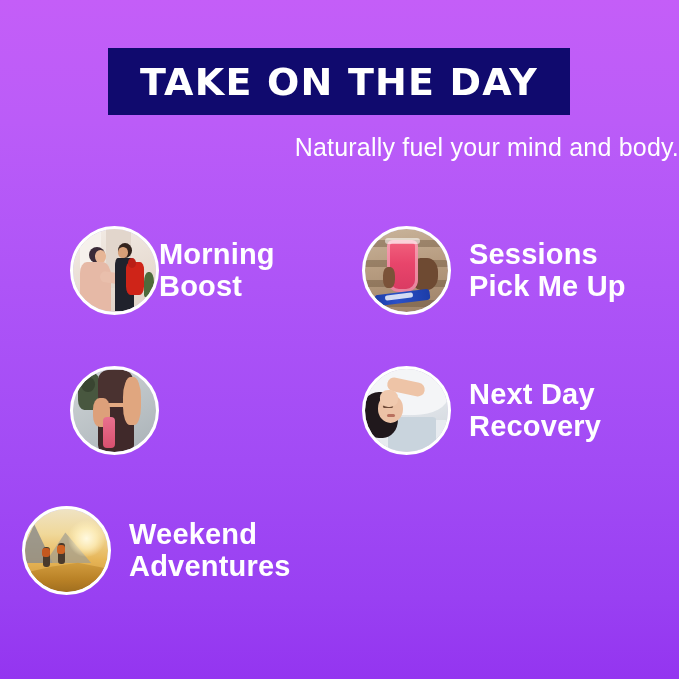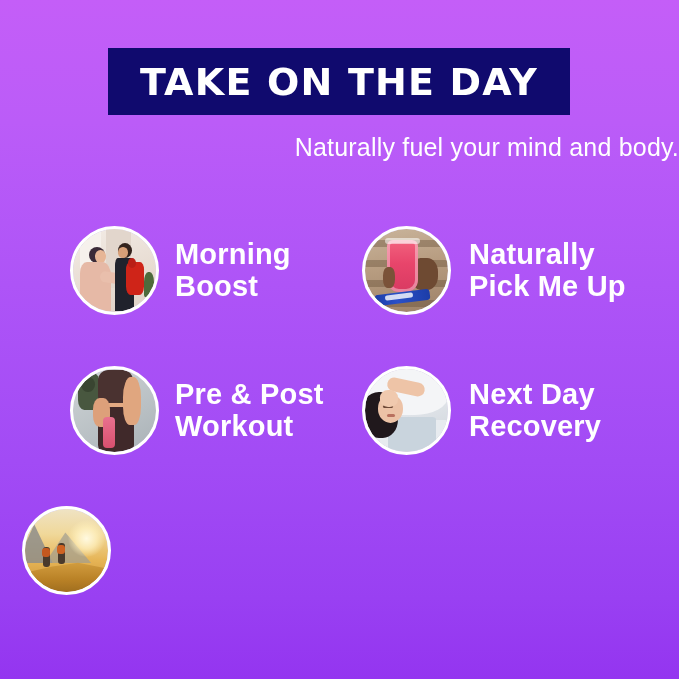--- a/index.html
+++ b/index.html
@@ -93,21 +93,20 @@
     overflow: hidden;
     background: #d8d0e8;
   }
   .photo {
     position: absolute;
     inset: 0;
     overflow: hidden;
     border-radius: 50%;
   }
   .benefit-label {
-    margin-left: 16px;
     color: #ffffff;
     font-size: 29px;
     font-weight: bold;
     line-height: 1.12;
     letter-spacing: 0.2px;
     font-family: "Liberation Sans", sans-serif;
     white-space: pre-line;
   }
   .benefit-item.col-right .benefit-label {
     margin-left: 18px;
@@ -227,39 +226,37 @@
             <div class="plank p3"></div>
             <div class="plank p4"></div>
           <div class="hand"></div>
             <div class="jar"></div>
             <div class="jar-rim"></div>
             <div class="thumb"></div>
           <div class="stick"></div>
             <div class="stick-lbl"></div>
         </div>
       </div>
-      <div class="benefit-label">Naturally
+      <div class="benefit-label">Sessions
 Pick Me Up</div>
     </div>
 
     <div class="benefit-item col-left">
       <div class="benefit-circle">
         <div class="photo art-workout">
           <div class="mat"></div>
             <div class="mat-in"></div>
           <div class="torso"></div>
             <div class="skin"></div>
             <div class="legs"></div>
           <div class="arm"></div>
             <div class="arm2"></div>
             <div class="bottle"></div>
         </div>
       </div>
-      <div class="benefit-label">Pre &amp; Post
-Workout</div>
     </div>
 
     <div class="benefit-item col-right">
       <div class="benefit-circle">
         <div class="photo art-recovery">
           <div class="pillow"></div>
             <div class="sheet"></div>
             <div class="gown"></div>
           <div class="hair"></div>
             <div class="face"></div>
@@ -280,16 +277,18 @@
           <div class="peak-l"></div>
             <div class="peak-r"></div>
             <div class="sun"></div>
           <div class="ridge"></div>
           <div class="hiker1"></div>
             <div class="pack1"></div>
           <div class="hiker2"></div>
             <div class="pack2b"></div>
         </div>
       </div>
+      <div class="benefit-label">Weekend
+Adventures</div>
     </div>
 
   </div>
 </div>
 
 </body></html>

